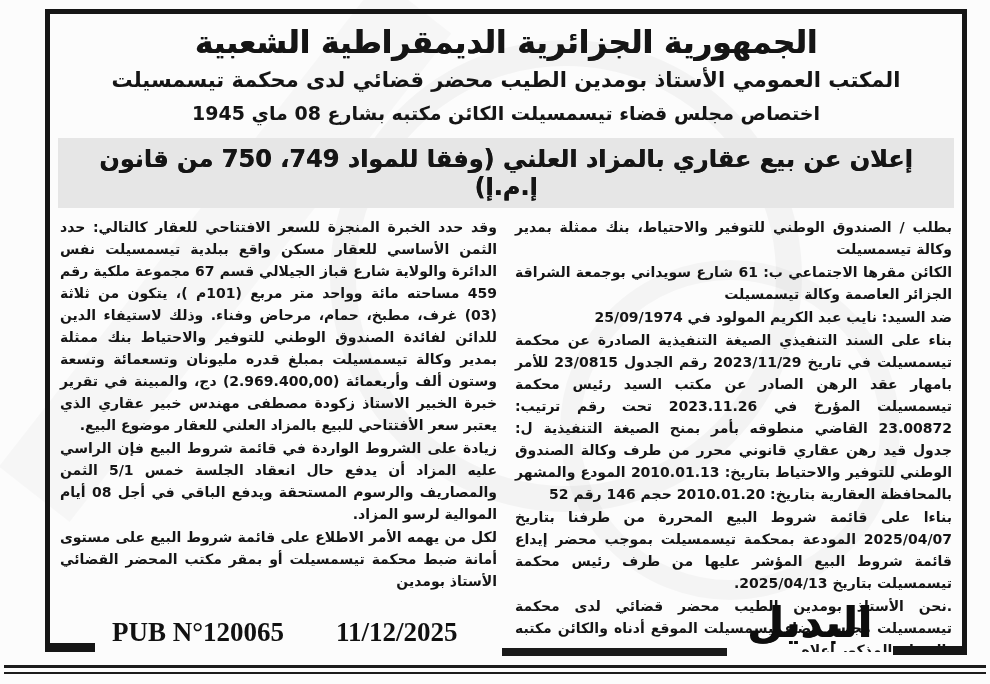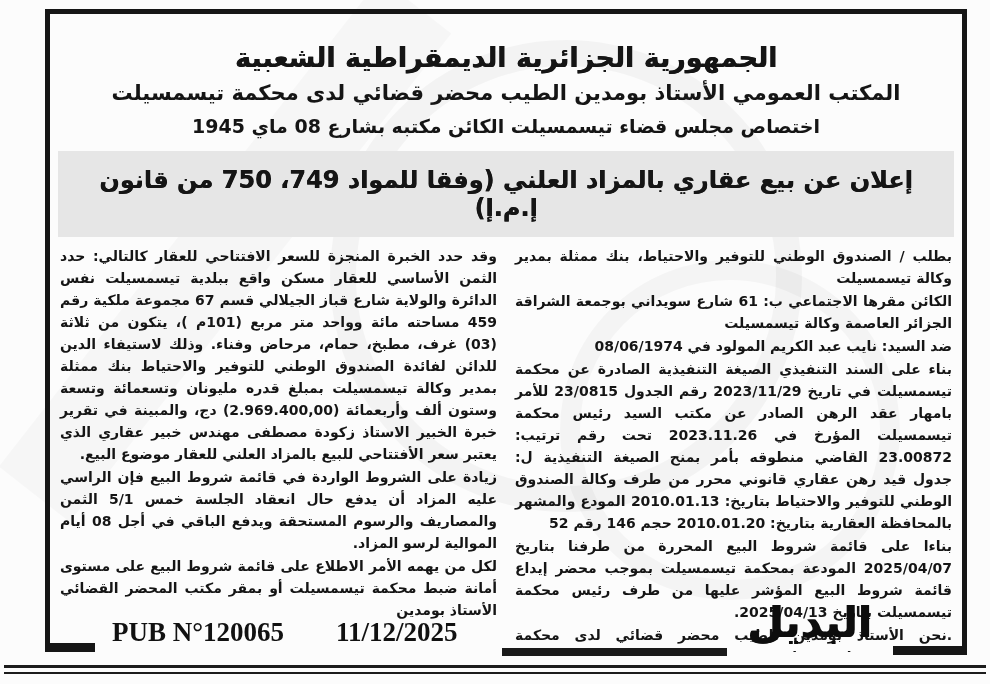--- a/index.html
+++ b/index.html
@@ -22,30 +22,30 @@
     position:absolute;left:45px;top:9px;width:922px;height:643px;
     border:5px solid #161616;border-bottom:none;
     box-sizing:border-box;overflow:hidden;
     background:transparent;
   }
   .foot-seg{position:absolute;background:#161616;height:9px;}
   .foot-left{left:45px;top:643px;width:50px;}
   .foot-right{left:893px;top:646px;width:74px;}
 
   .hdr{direction:rtl;text-align:center;font-weight:900;}
-  .hdr1{margin-top:28px;font-size:27px;letter-spacing:0px;text-shadow:0.6px 0 currentColor;}
+  .hdr1{margin-top:10px;font-size:31px;letter-spacing:0px;text-shadow:0.6px 0 currentColor;}
   .hdr2{margin-top:8px;font-size:21px;font-weight:700;}
   .hdr3{margin-top:10px;font-size:19px;font-weight:700;}
 
   .title-band{
     margin:14px 8px 0 8px;
     background:#e6e6e6;
     direction:rtl;text-align:center;
     font-size:24px;font-weight:800;
-    padding:15px 6px;
+    padding:7px 6px;
     text-shadow:0.4px 0 currentColor;
   }
 
   .cols{
     display:flex;direction:rtl;gap:18px;
     padding:8px 10px 0 10px;
   }
   .col{flex:1 1 0;direction:rtl;text-align:justify;
     font-size:14px;font-weight:700;line-height:22px;}
   .col p{margin:0 0 1px 0;}
@@ -77,21 +77,21 @@
     <div class="hdr hdr2">المكتب العمومي الأستاذ بومدين الطيب  محضر قضائي لدى محكمة تيسمسيلت</div>
     <div class="hdr hdr3">اختصاص مجلس قضاء تيسمسيلت  الكائن مكتبه بشارع 08 ماي 1945</div>
 
     <div class="title-band">إعلان عن بيع عقاري بالمزاد العلني (وفقا للمواد 749، 750 من قانون إ.م.إ)</div>
 
     <div class="cols">
 
       <div class="col">
         <p>بطلب / الصندوق الوطني للتوفير والاحتياط، بنك ممثلة بمدير وكالة تيسمسيلت</p>
         <p>الكائن مقرها الاجتماعي ب: 61 شارع سويداني بوجمعة الشراقة الجزائر العاصمة وكالة تيسمسيلت</p>
-        <p>ضد السيد: نايب عبد الكريم المولود في 08/06/1974</p>
+        <p>ضد السيد: نايب عبد الكريم المولود في 25/09/1974</p>
         <p>بناء على السند التنفيذي الصيغة التنفيذية الصادرة عن محكمة تيسمسيلت في تاريخ 2023/11/29 رقم الجدول 23/0815 للأمر بامهار عقد الرهن الصادر عن مكتب السيد رئيس محكمة تيسمسيلت المؤرخ في 2023.11.26 تحت رقم ترتيب: 23.00872 القاضي منطوقه بأمر بمنح الصيغة التنفيذية ل: جدول قيد رهن عقاري قانوني محرر من طرف وكالة الصندوق الوطني للتوفير والاحتياط بتاريخ: 2010.01.13 المودع والمشهر بالمحافظة العقارية بتاريخ: 2010.01.20 حجم 146 رقم 52</p>
         <p>بناءا على قائمة شروط البيع المحررة من طرفنا بتاريخ 2025/04/07 المودعة بمحكمة تيسمسيلت بموجب محضر إيداع قائمة شروط البيع المؤشر عليها من طرف رئيس محكمة تيسمسيلت بتاريخ 2025/04/13.</p>
         <p>.نحن الأستاذ بومدين الطيب محضر قضائي لدى محكمة تيسمسيلت مجلس قضاء تيسمسيلت الموقع أدناه والكائن مكتبه بالعنوان المذكور أعلاه</p>
       </div>
 
       <div class="col">
         <p>وقد حدد الخبرة المنجزة للسعر الافتتاحي للعقار كالتالي: حدد الثمن الأساسي للعقار مسكن واقع ببلدية تيسمسيلت نفس الدائرة والولاية شارع قباز الجيلالي قسم 67 مجموعة ملكية رقم 459 مساحته مائة وواحد متر مربع (101م )، يتكون من ثلاثة (03) غرف، مطبخ، حمام، مرحاض وفناء. وذلك لاستيفاء الدين للدائن لفائدة الصندوق الوطني للتوفير والاحتياط بنك ممثلة بمدير وكالة تيسمسيلت بمبلغ قدره مليونان وتسعمائة وتسعة وستون ألف وأربعمائة (2.969.400,00) دج، والمبينة في تقرير خبرة الخبير الاستاذ زكودة مصطفى مهندس خبير عقاري الذي يعتبر سعر الأفتتاحي للبيع بالمزاد العلني للعقار موضوع البيع.</p>
         <p>زيادة على الشروط الواردة في قائمة شروط البيع فإن الراسي عليه المزاد أن يدفع حال انعقاد الجلسة خمس 5/1 الثمن والمصاريف والرسوم المستحقة ويدفع الباقي في أجل 08 أيام الموالية لرسو المزاد.</p>
         <p>لكل من يهمه الأمر الاطلاع على قائمة شروط البيع على مستوى أمانة ضبط محكمة تيسمسيلت أو بمقر مكتب المحضر القضائي الأستاذ بومدين</p>
 

